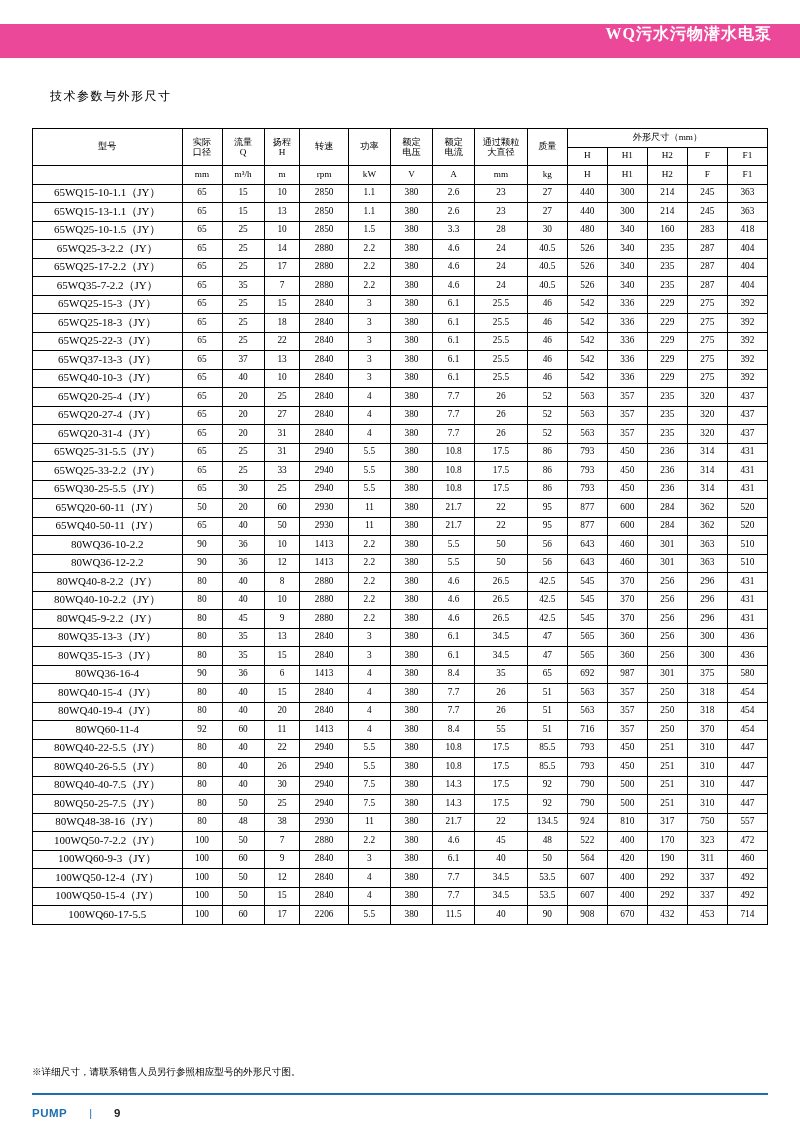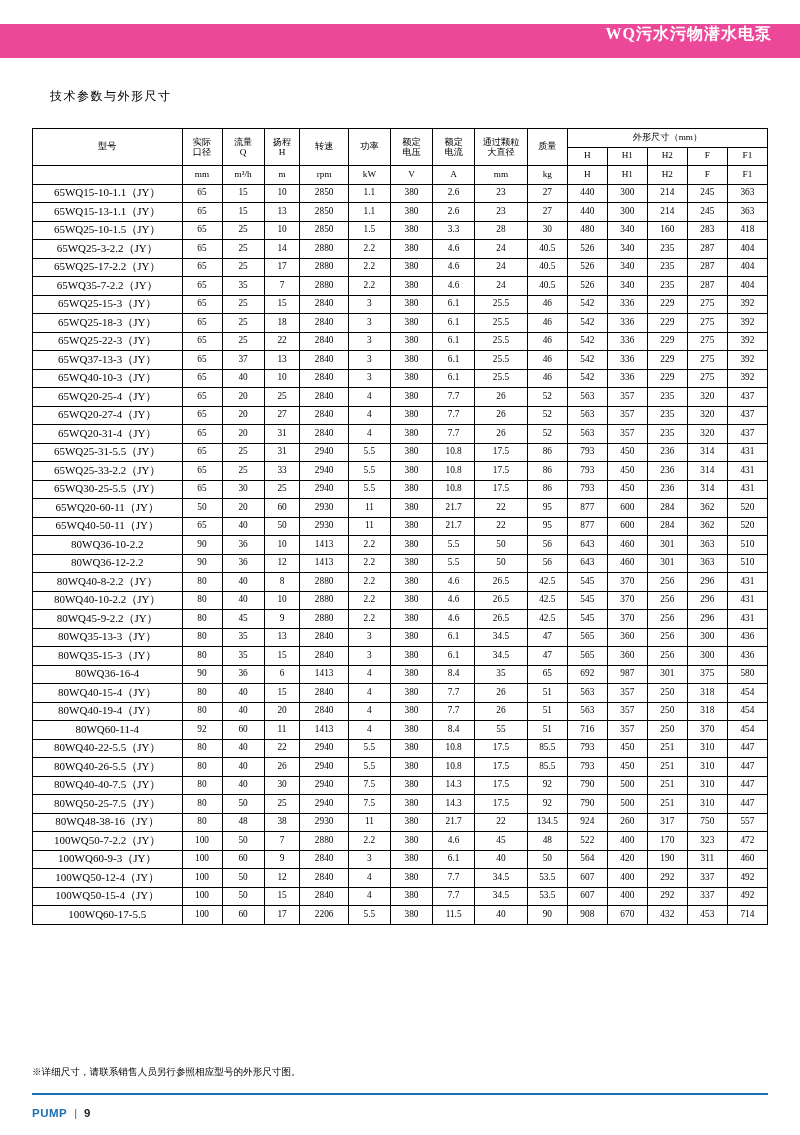--- a/index.html
+++ b/index.html
@@ -87,21 +87,21 @@
     left: 32px; right: 32px;
     bottom: 40px;
     height: 2px;
     background: #1c6fb0;
   }
   .footer {
     position: absolute;
     left: 32px;
     bottom: 16px;
     display: flex;
-    gap: 7px;
+    gap: 22px;
     font-family: "Liberation Sans", sans-serif;
   }
   .footer .brand {
     font-size: 11.5px;
     font-weight: bold;
     color: #1c6fb0;
     letter-spacing: 0.5px;
   }
   .footer .sep {
     color: #1c6fb0;
@@ -813,21 +813,21 @@
           <td>80</td>
           <td>48</td>
           <td>38</td>
           <td>2930</td>
           <td>11</td>
           <td>380</td>
           <td>21.7</td>
           <td>22</td>
           <td>134.5</td>
           <td>924</td>
-          <td>260</td>
+          <td>810</td>
           <td>317</td>
           <td>750</td>
           <td>557</td>
         </tr>
         <tr>
           <td class="model-cell">100WQ50-7-2.2（JY）</td>
           <td>100</td>
           <td>50</td>
           <td>7</td>
           <td>2880</td>

